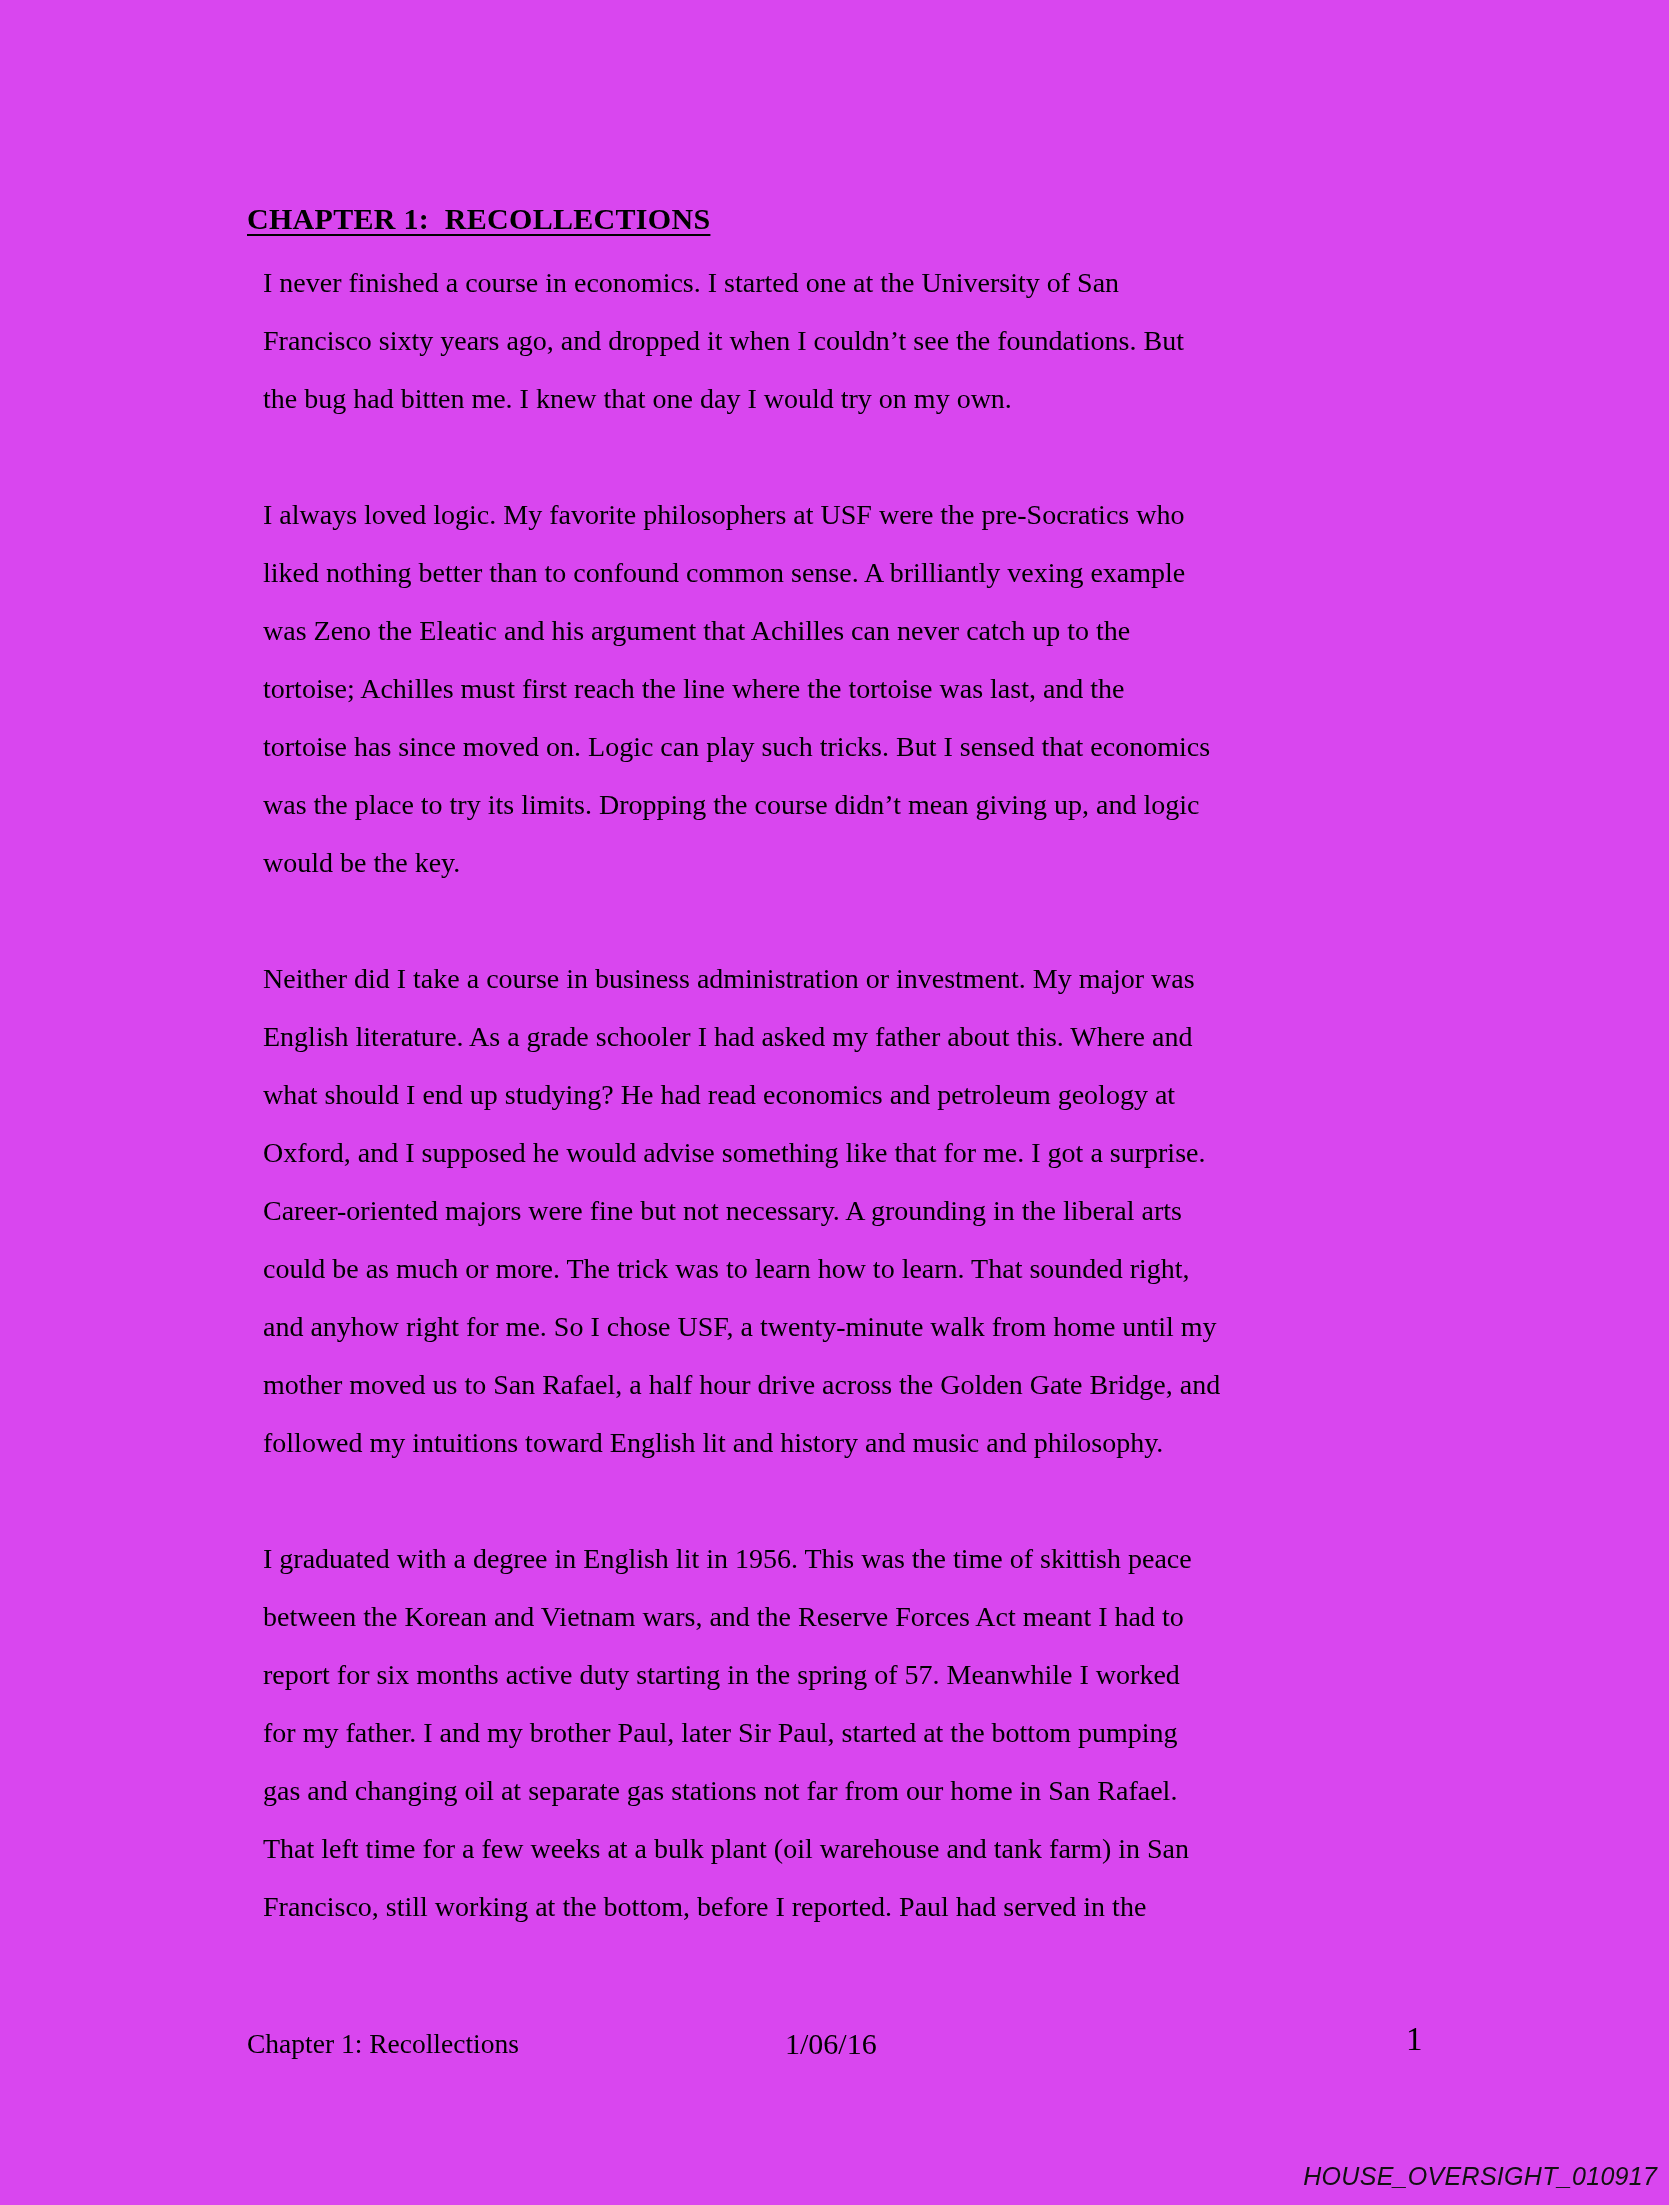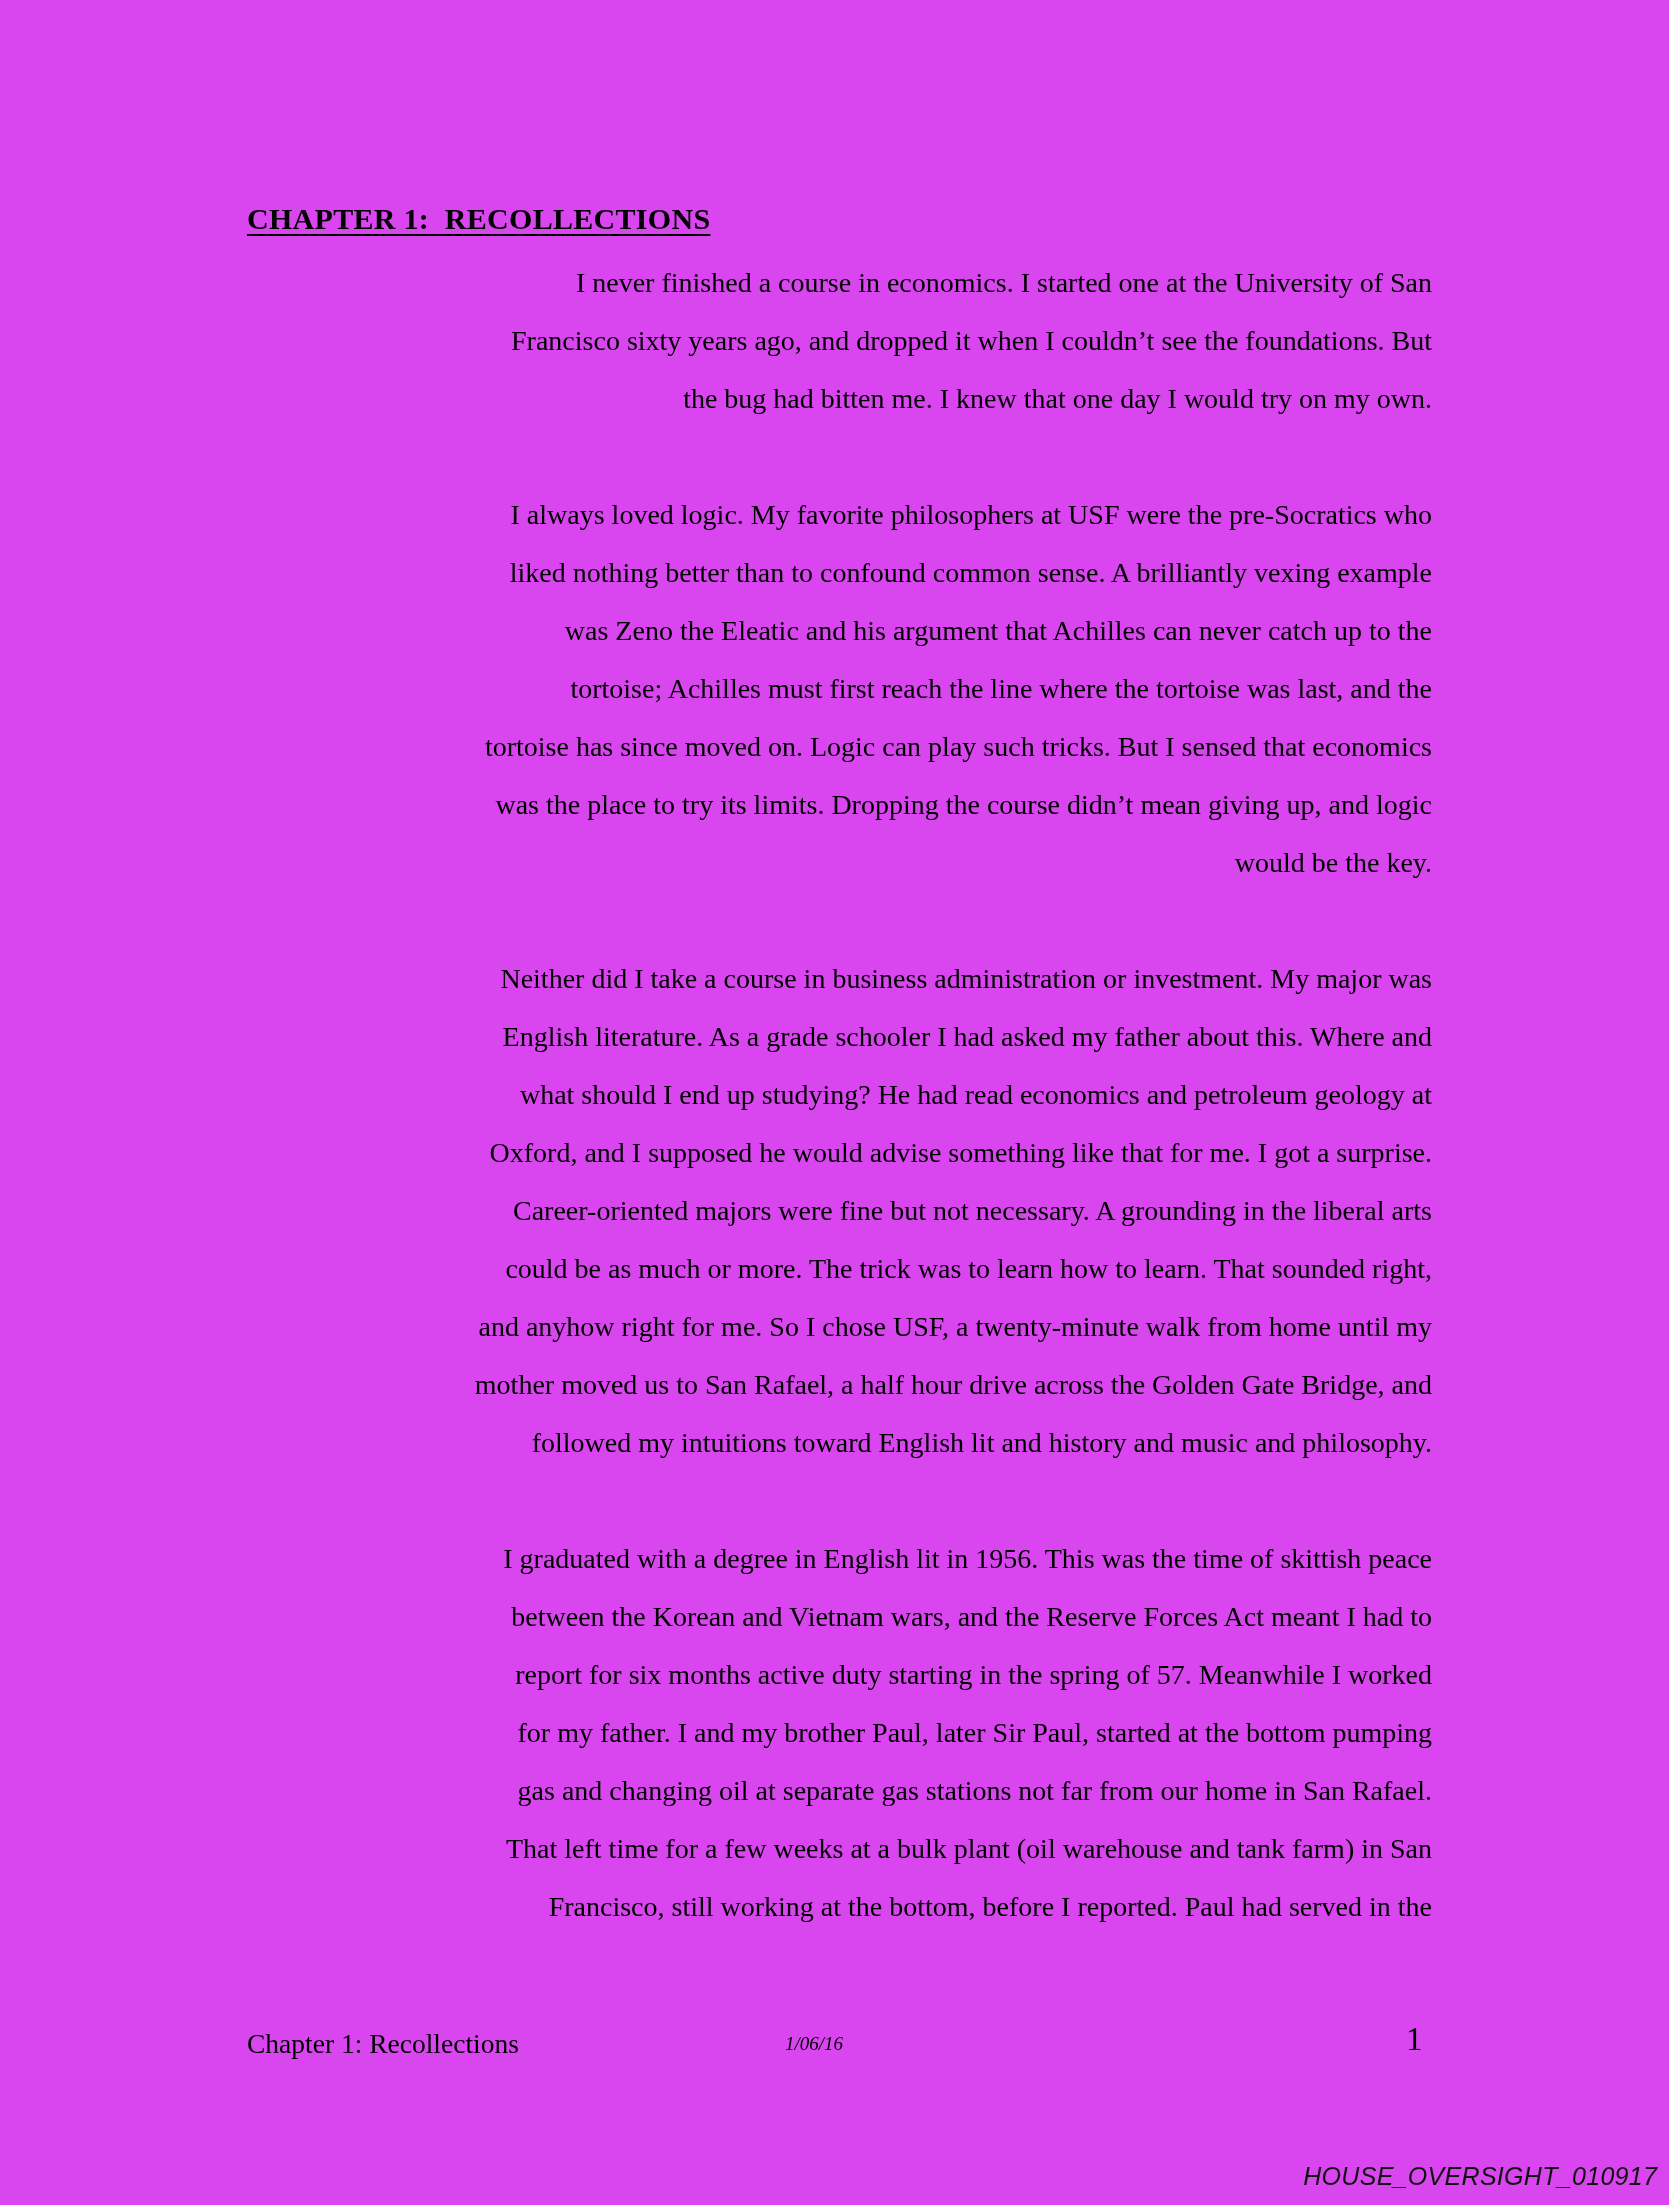--- a/index.html
+++ b/index.html
@@ -38,36 +38,34 @@
     position: absolute;
     left: 247px;
     top: 254px;
     width: 1185px;
   }
   .body-text p {
     margin: 0 0 58px 16px;
     font-size: 28px;
     line-height: 58px;
     white-space: pre-line;
-    text-align: right;
   }
   .footer-left {
     position: absolute;
     left: 247px;
     top: 2027px;
     font-size: 27.5px;
     line-height: 34px;
   }
   .footer-date {
     position: absolute;
     left: 785px;
     top: 2027px;
-    font-size: 19px;
+    font-size: 30px;
     line-height: 34px;
-    font-style: italic;
   }
   .footer-page {
     position: absolute;
     left: 1406px;
     top: 2020px;
     font-size: 33px;
     line-height: 39px;
   }
   .watermark {
     position: absolute;

